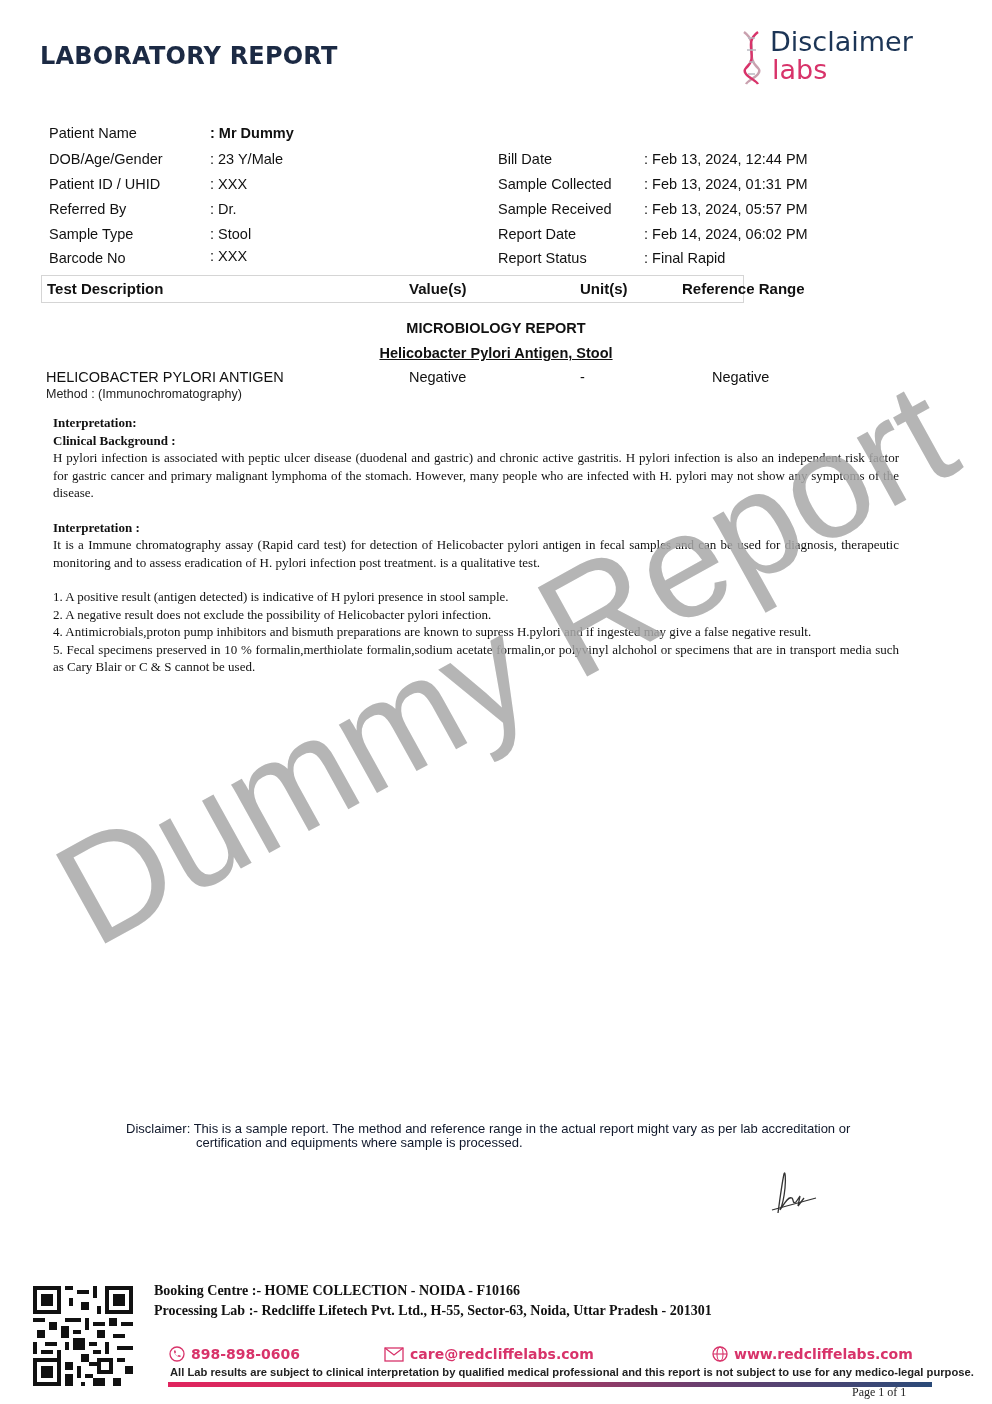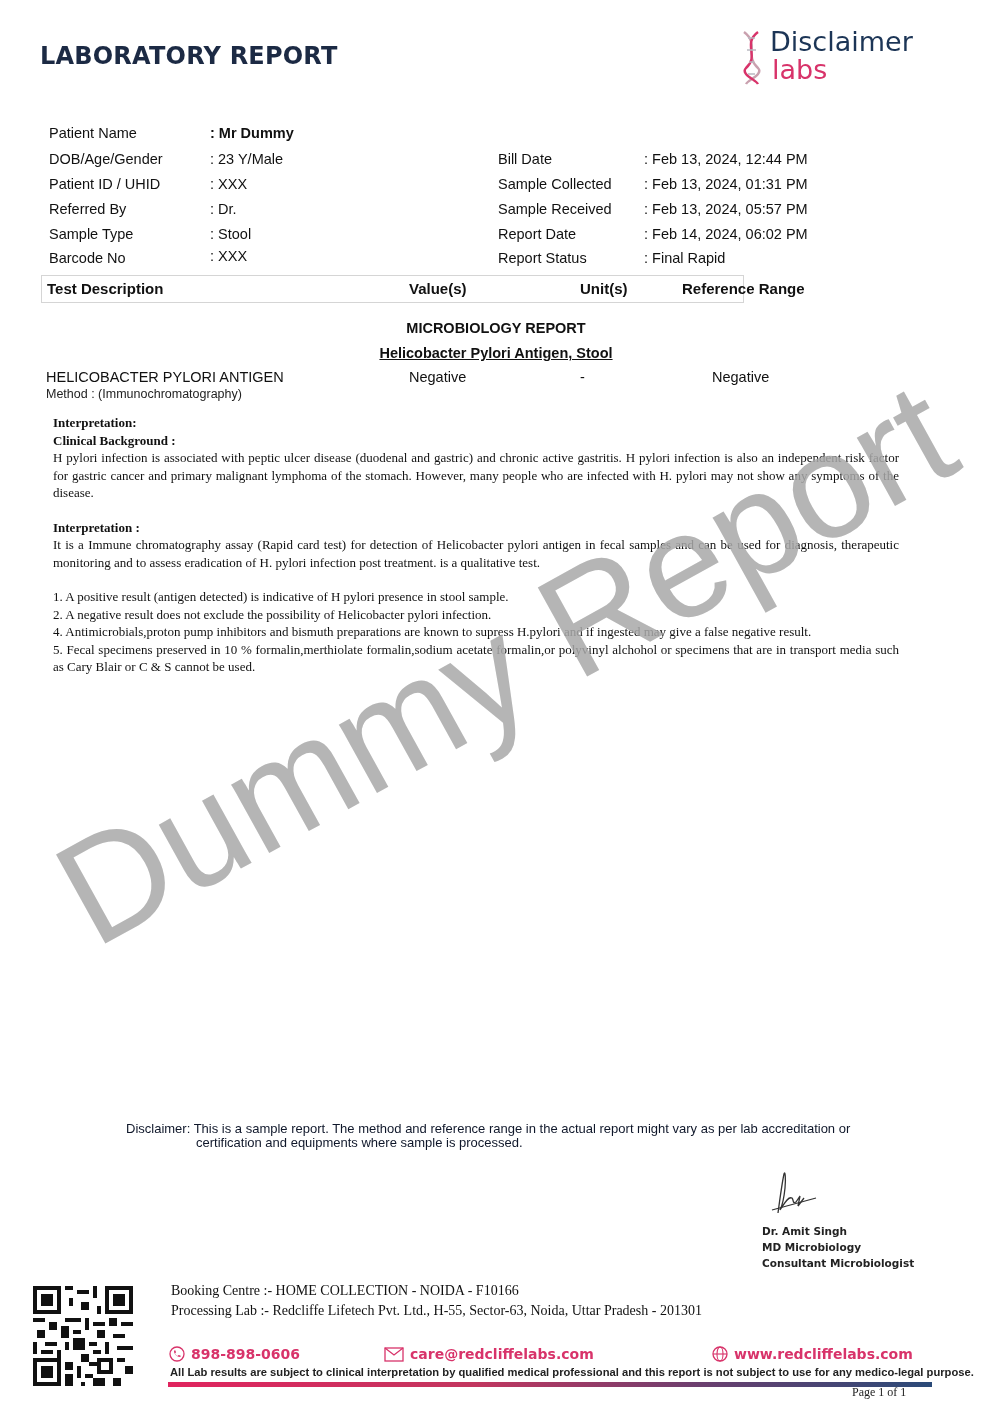--- a/index.html
+++ b/index.html
@@ -35,21 +35,21 @@
 
   .disclaimer { left:126px; top:1122px; font-size:13px; line-height:14px; color:#0f172a; }
   .disclaimer .d2 { padding-left:70px; }
 
   .sig-wrap { left:760px; top:1168px; width:160px; height:110px; }
   .sig-lines { position:absolute; left:8px; top:0; }
   .sig-text { position:absolute; left:2px; top:55px; font-family:"DejaVu Sans", sans-serif; font-weight:bold; font-size:10.5px; line-height:16px; color:#222; white-space:nowrap; }
 
   .qr { left:33px; top:1286px; width:100px; height:100px; }
 
-  .lab-info { left:171px; font-family:"Liberation Serif", serif; font-size:14px; color:#111; white-space:nowrap; }
+  .lab-info { left:154px; font-family:"Liberation Serif", serif; font-size:14px; color:#111; white-space:nowrap;font-weight:bold; }
 
   .contact { top:1346px; font-family:"DejaVu Sans", sans-serif; font-weight:bold; font-size:14px; color:#d8336a; white-space:nowrap; display:flex; align-items:center; gap:6px; }
   .contact svg { flex:none; }
   .legal { left:170px; top:1366px; font-size:11.2px; color:#222; white-space:nowrap;font-weight:bold; }
   .footer-bar { left:168px; top:1382px; width:764px; height:5px; background:linear-gradient(90deg,#e0245e 0%, #c2365f 40%, #6a3f6f 70%, #2a4a78 100%); }
   .page-num { left:852px; top:1385px; font-family:"Liberation Serif", serif; font-size:12px; color:#222; }
 </style>
 </head>
 <body>
 
@@ -157,25 +157,20 @@
 <div class="abs disclaimer">
   <div>Disclaimer: This is a sample report. The method and reference range in the actual report might vary as per lab accreditation or</div>
   <div class="d2">certification and equipments where sample is processed.</div>
 </div>
 
 <div class="abs sig-wrap">
   <svg class="sig-lines" width="60" height="50" viewBox="0 0 60 50">
     <path d="M10 45 C12 30, 14 15, 16 6 C17 2, 18 10, 17 20 C16 30, 14 38, 12 42 C16 36, 20 28, 24 30 C26 32, 24 36, 28 34 L32 28 L30 38 L36 30" stroke="#333" stroke-width="1.3" fill="none"></path>
     <path d="M4 42 L48 30" stroke="#333" stroke-width="1.2" fill="none"></path>
   </svg>
-  <div class="sig-text">
-    <div>Dr. Amit Singh</div>
-    <div>MD Microbiology</div>
-    <div>Consultant Microbiologist</div>
-  </div>
 </div>
 
 <svg class="abs qr" viewBox="0 0 25 25" shape-rendering="crispEdges">
   <rect width="25" height="25" fill="#fff"></rect>
   <g fill="#111">
     <rect x="0" y="0" width="7" height="7"></rect>
       <rect x="1" y="1" width="5" height="5" fill="#fff"></rect>
       <rect x="2" y="2" width="3" height="3"></rect>
     <rect x="18" y="0" width="7" height="7"></rect>
       <rect x="19" y="1" width="5" height="5" fill="#fff"></rect>

